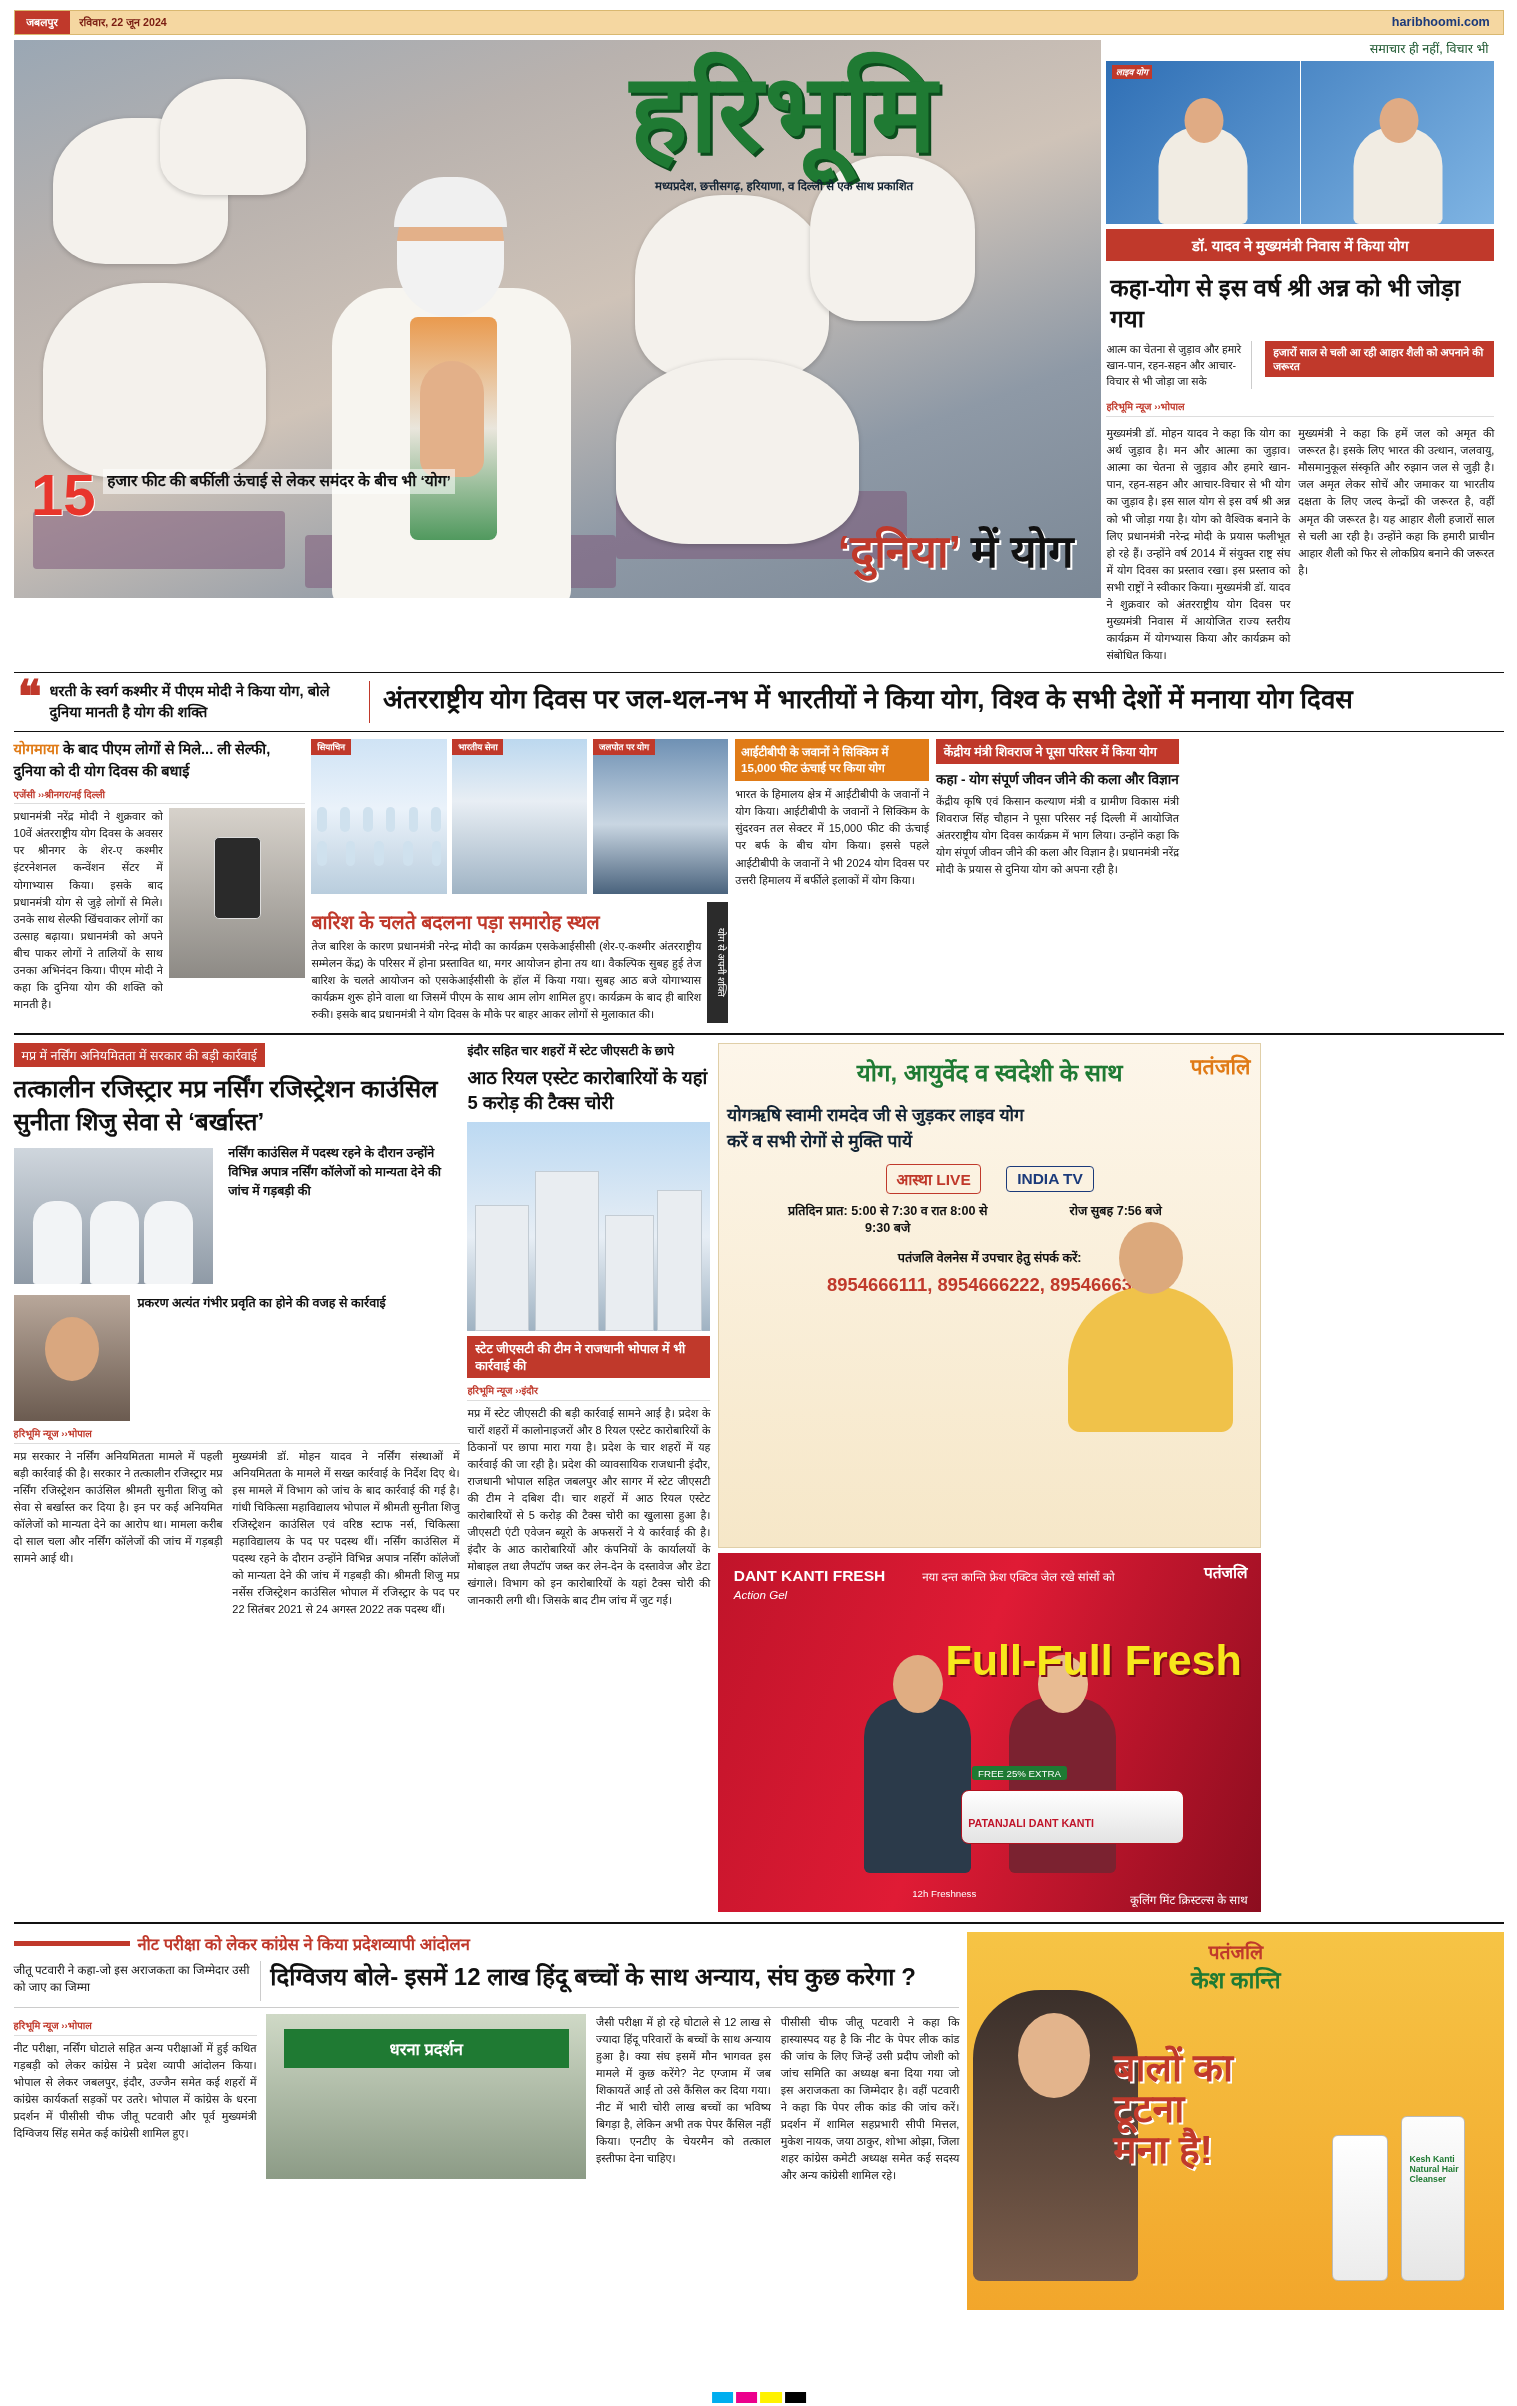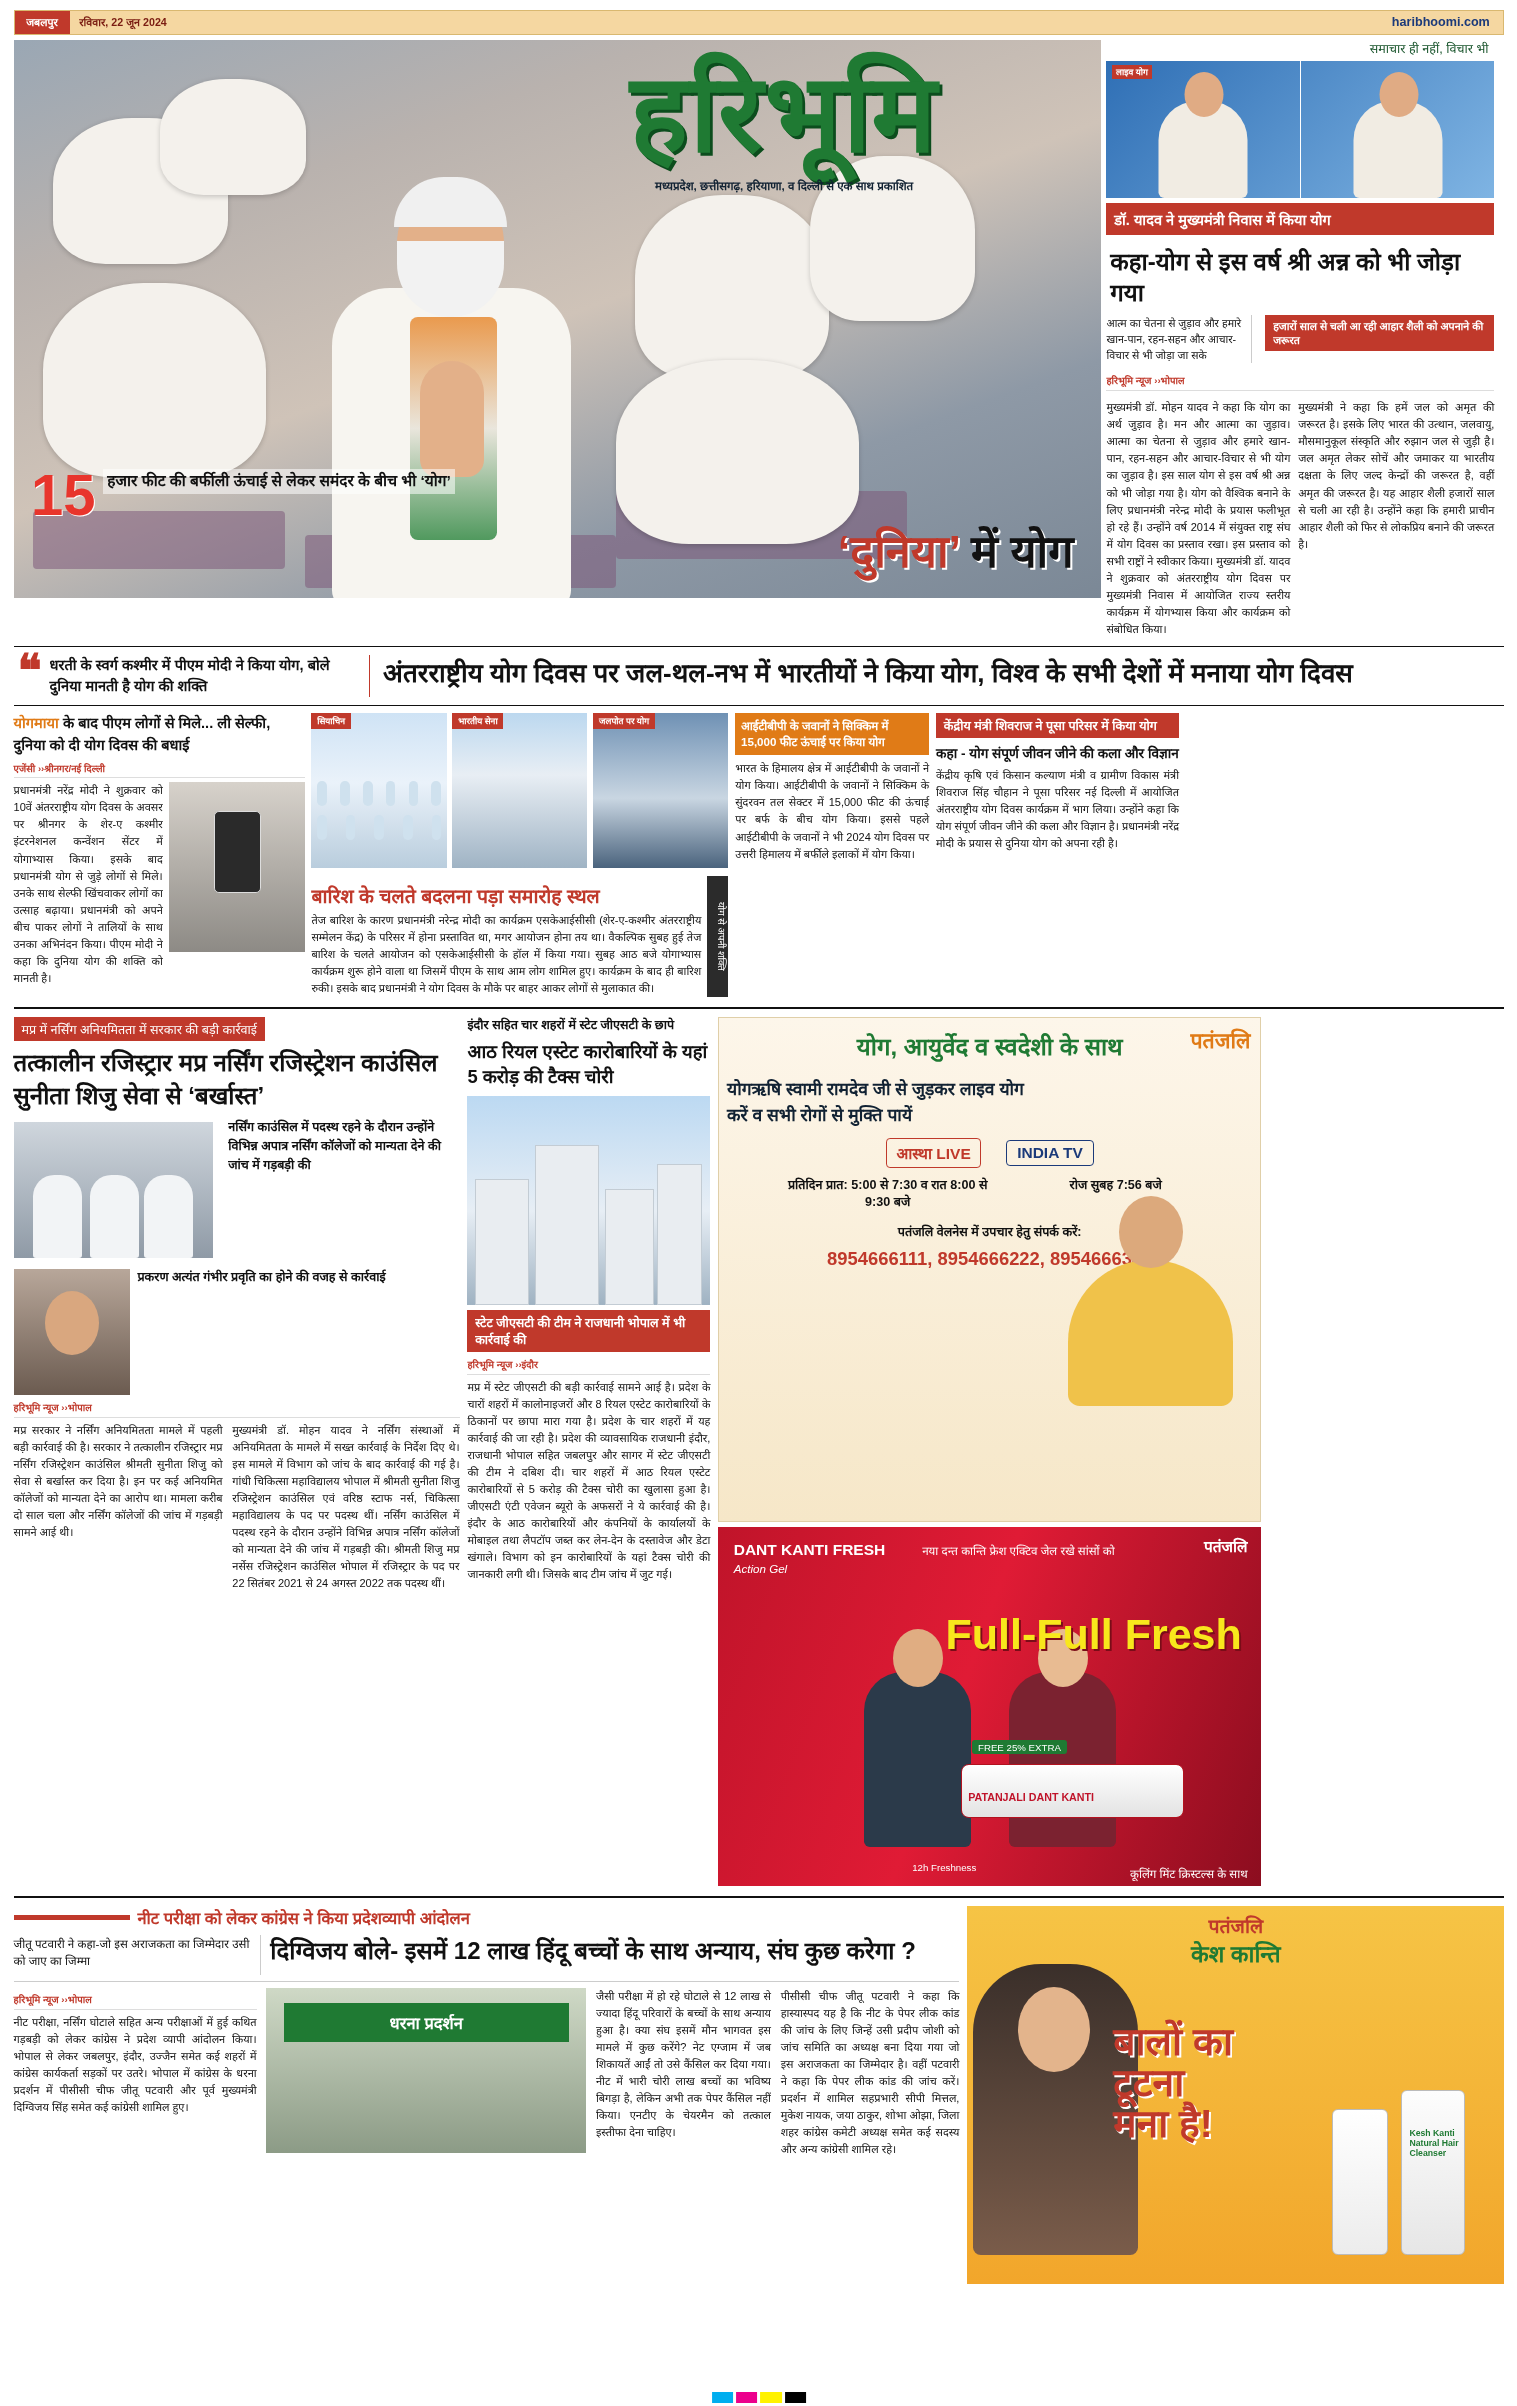--- a/index.html
+++ b/index.html
@@ -45,28 +45,28 @@
   .fifteen-txt { font-size:15.5px; font-weight:bold; color:#111; line-height:1.35; background:rgba(255,255,255,.55); padding:1.9px 3.9px;}
   .duniya { position:absolute; right:27px; bottom:17.5px; font-size:45px; font-weight:bold; color:#111; text-shadow:1.9px 1.9px 0 #fff; }
   .duniya em { color:#c0392b; font-style:normal; }
 
   
   .right-col { width:388px; display:flex; flex-direction:column; gap:4.9px; }
   .rc-photo { position:relative; height:257px; background:linear-gradient(180deg,#4b5a70,#2b3543); overflow:hidden; }
   .rc-photo .man { position:absolute; left:50%; transform:translateX(-50%); bottom:0; width:184px; height:209px; background:#e8e6e1; border-radius:68px 68px 9.7px 9.7px; }
   .rc-photo .man:before { content:""; position:absolute; left:56px; top:-50px; width:76px; height:89px; border-radius:50%; background:#e2ae86; }
   .rc-cap { position:absolute; right:0; bottom:0; background:#c0392b; color:#fff; font-size:14.6px; font-weight:bold; padding:3.9px 11.6px; }
-  .rc-photo2 { position:relative; height:137px; background:linear-gradient(135deg,#2f6fb5,#7fb4e3); display:flex; }
+  .rc-photo2 { position:relative; height:163px; background:linear-gradient(135deg,#2f6fb5,#7fb4e3); display:flex;font-style:italic; }
   .rc-photo2 .half { flex:1; position:relative; border-right:1.9px solid #fff; }
   .rc-photo2 .half:last-child { border-right:none; }
   .rc-photo2 .p { position:absolute; bottom:0; left:50%; transform:translateX(-50%); width:89px; height:97px; background:#f1ece3; border-radius:39px 39px 5.8px 5.8px; }
   .rc-photo2 .p:before { content:""; position:absolute; left:26px; top:-29px; width:39px; height:45px; border-radius:50%; background:#e0ab84; }
   .rc-photo2 .lbl { position:absolute; left:5.8px; top:3.9px; font-size:8.7px; color:#fff; font-weight:bold; background:#c0392b; padding:1px 3.9px;}
 
-  .rc-head-red { background:#c0392b; color:#fff; font-size:14.6px; font-weight:bold; padding:5.8px 7.8px; }
+  .rc-head-red { background:#c0392b; color:#fff; font-size:14.6px; font-weight:bold; padding:5.8px 7.8px; text-align:center; }
   .rc-headline { font-size:24px; font-weight:bold; line-height:1.3; padding:5.8px 3.9px 1.9px; }
 
   
   .quoteband { display:flex; align-items:flex-start; margin-top:7.8px; border-top:1.9px solid #111; border-bottom:1.9px solid #111; padding:7.8px 0; }
   .qmark { font-size:45px; color:#c0392b; line-height:.7; padding:0 7.8px 0 3.9px; font-weight:bold;}
   .qleft { width:320px; font-size:14.6px; font-weight:bold; line-height:1.45; border-right:1.9px solid #c0392b; padding-right:9.7px; }
   .qright { flex:1; padding-left:13.6px; font-size:26px; font-weight:bold; line-height:1.4; }
 
   
   .midband { display:flex; gap:6.8px; margin-top:7.8px; }

